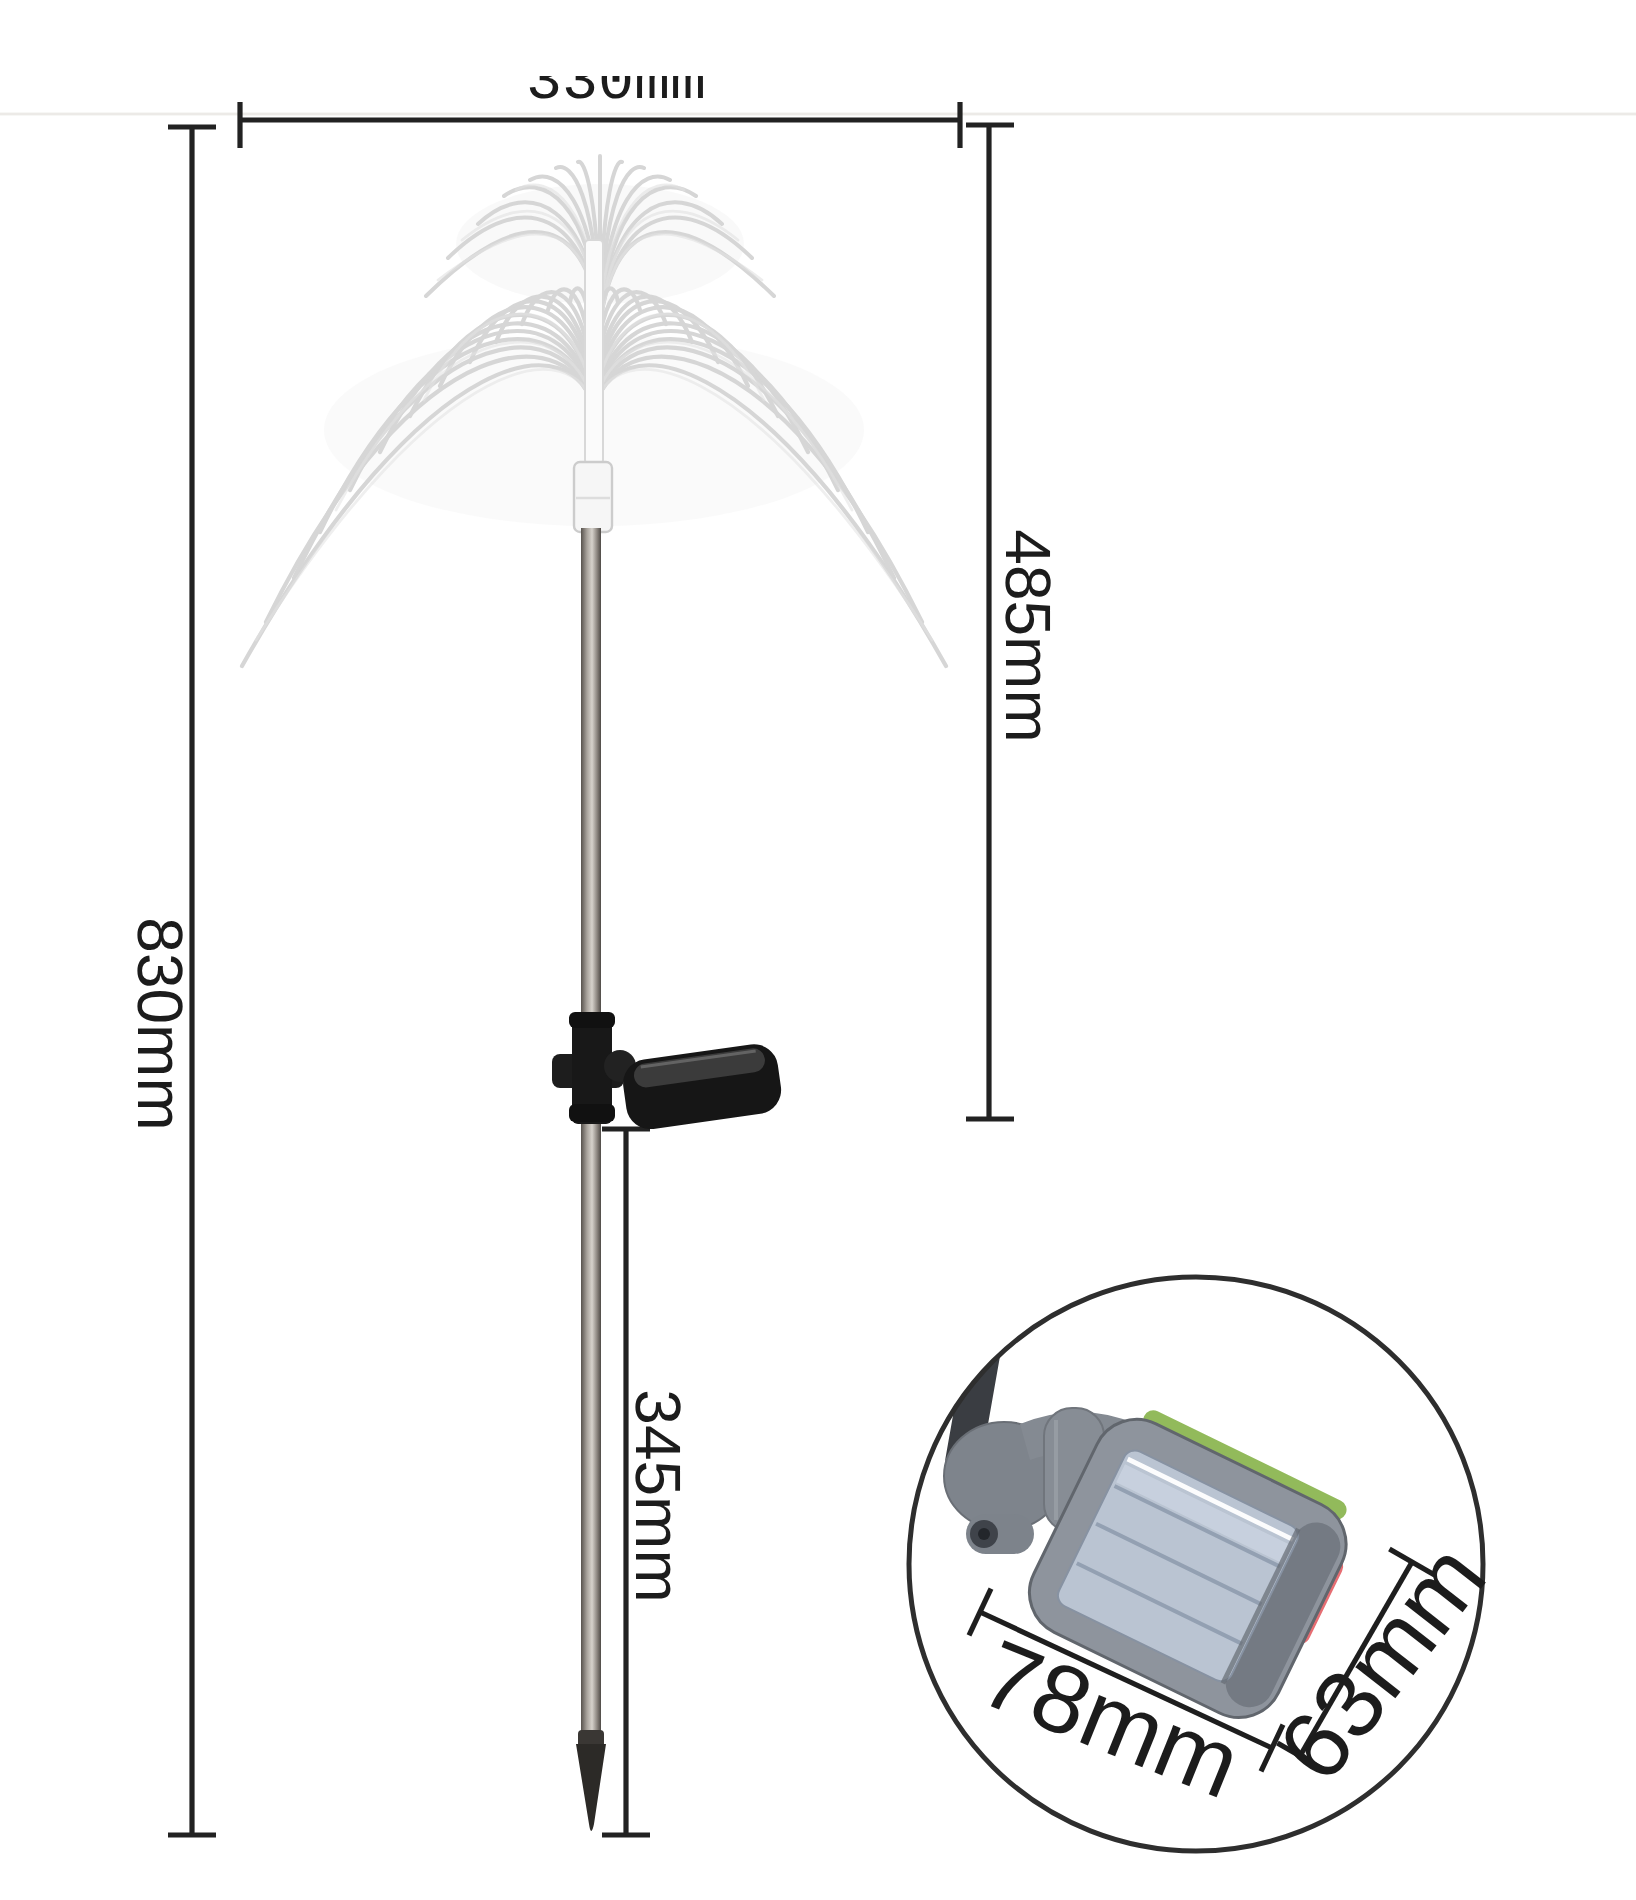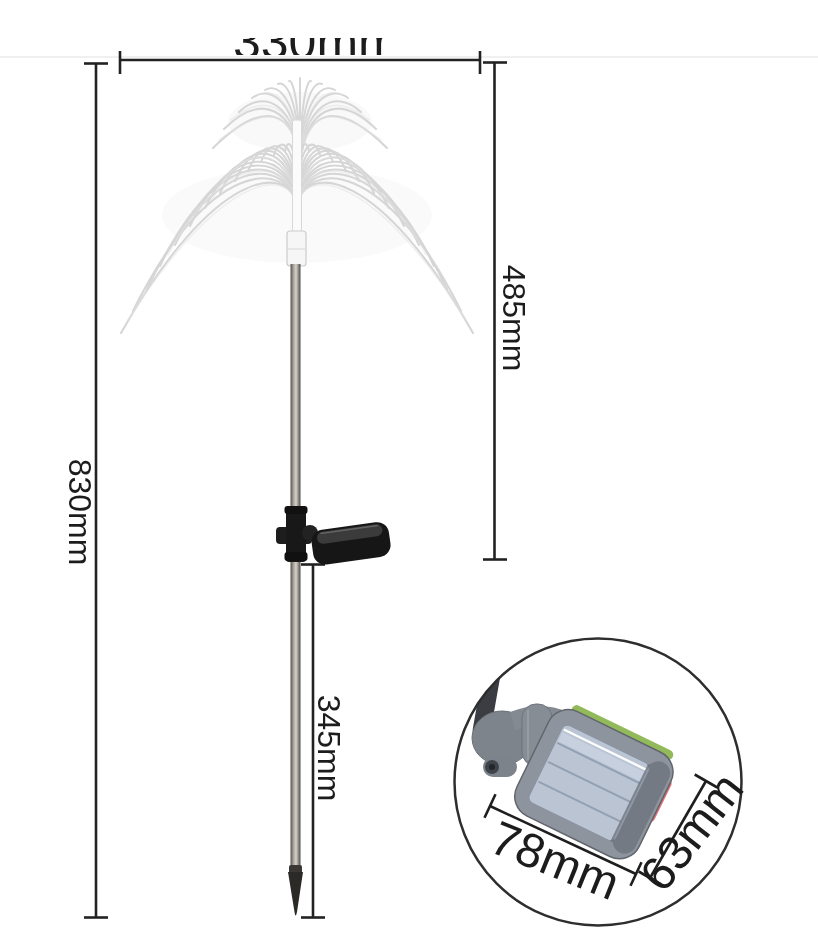--- a/index.html
+++ b/index.html
@@ -4,21 +4,21 @@
 <title>Diagram</title>
 <style>
   html,body{margin:0;padding:0;background:#ffffff;}
   .canvas{position:relative;width:818px;height:950px;background:#ffffff;overflow:hidden;
           font-family:"Liberation Sans",sans-serif;}
   .canvas svg{position:absolute;left:0;top:0;}
   .dim-label{position:absolute;color:#1c1c1c;text-align:center;white-space:nowrap;
              font-family:"Liberation Sans",sans-serif;}
   
   #lbl-top-clip{left:233px;top:38px;width:150px;height:17px;overflow:hidden;}
-  #lbl-top-clip .inner{position:relative;top:-15px;display:block;font-size:50px;line-height:38px;}
+  #lbl-top-clip .inner{position:relative;top:-15px;display:block;font-size:30px;line-height:38px;font-family:Liberation Mono, monospace;}
   #lbl-830{left:10px; top:495px;width:140px;height:34px;font-size:32px;line-height:34px;transform:rotate(90deg);}
   #lbl-485{left:444px;top:301px;width:140px;height:34px;font-size:32px;line-height:34px;transform:rotate(90deg);}
   #lbl-345{left:259px;top:731px;width:140px;height:34px;font-size:32px;line-height:34px;transform:rotate(90deg);}
   #lbl-78 {left:475px;top:841px;width:160px;height:40px;font-size:48px;line-height:40px;transform:rotate(22deg);}
   #lbl-63 {left:612px;top:812px;width:160px;height:40px;font-size:48px;line-height:40px;transform:rotate(-52deg);}
 </style>
 </head>
 <body>
 
 <div class="canvas">

